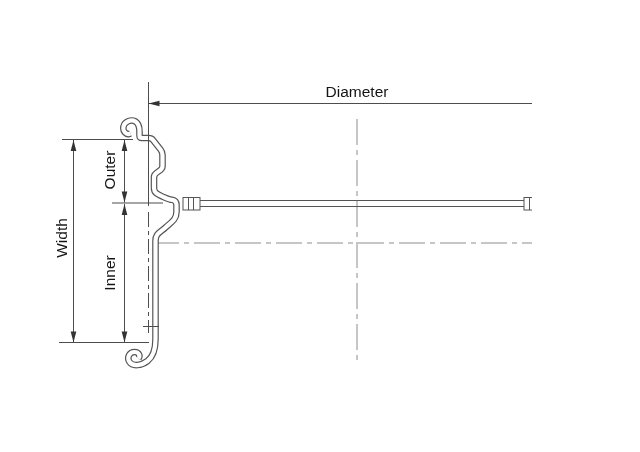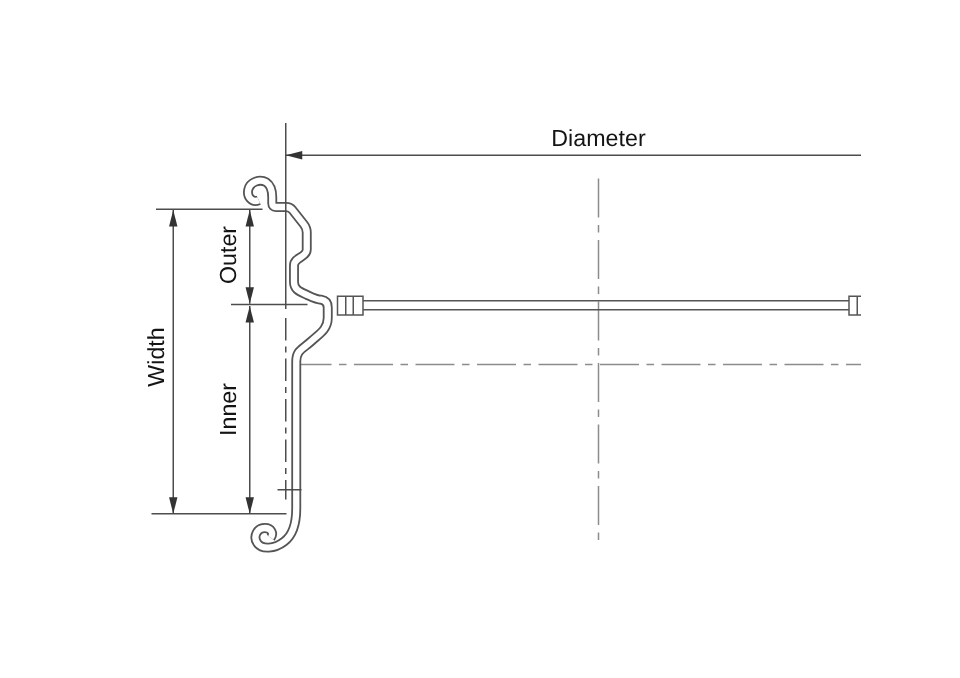--- a/index.html
+++ b/index.html
@@ -1,20 +1,20 @@
 <!DOCTYPE html>
 <html style="--background: #ffffff; --line: #4d4d4d; --centerline: #8c8c8c; --profile: #555555; --arrow: #333333; --text: #141414;"><head>
 <meta charset="utf-8">
 <style>
   :root{
     --background:#ffffff; --line:#4d4d4d; --centerline:#8c8c8c;
     --profile:#555555; --arrow:#333333; --text:#141414;
   }
   html,body{margin:0;padding:0;background:var(--background);}
-  .stage{position:relative;width:532px;height:452px;background:var(--background);overflow:hidden;margin-left:42px;}
+  .stage{position:relative;width:532px;height:452px;background:var(--background);overflow:hidden;}
   svg{display:block;}
   .thin{stroke:var(--line);stroke-width:1;fill:none;}
   .dashedext{stroke:var(--line);stroke-width:1;fill:none;stroke-dasharray:15 4 4 4;}
   .centerline{stroke:var(--centerline);stroke-width:1;fill:none;stroke-dasharray:26 5 5 5;}
   .profile-outer{stroke:var(--profile);stroke-width:6.6;fill:none;stroke-linecap:butt;stroke-linejoin:round;}
   .profile-inner{stroke:var(--background);stroke-width:4.2;fill:none;stroke-linecap:butt;stroke-linejoin:round;}
   .barline{stroke:var(--profile);stroke-width:1;fill:none;}
   .weldrect{stroke:var(--profile);stroke-width:1;fill:var(--background);}
   .arrowhead{fill:var(--arrow);stroke:none;}
   .dimtext{fill:var(--text);font-family:"Liberation Sans",sans-serif;font-size:15.5px;}

